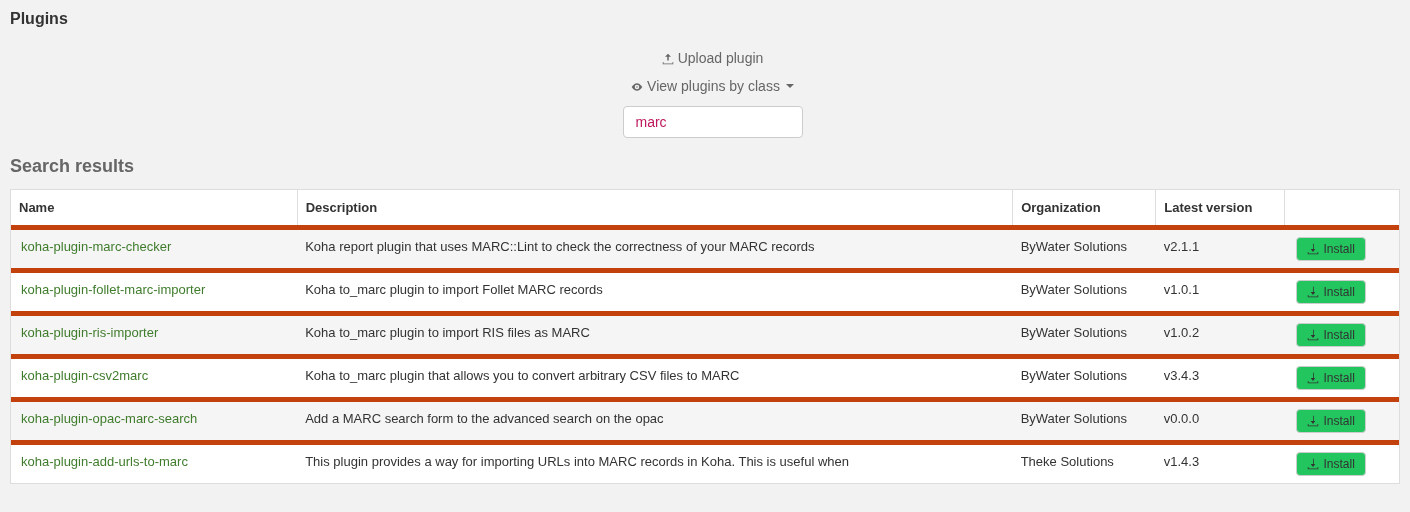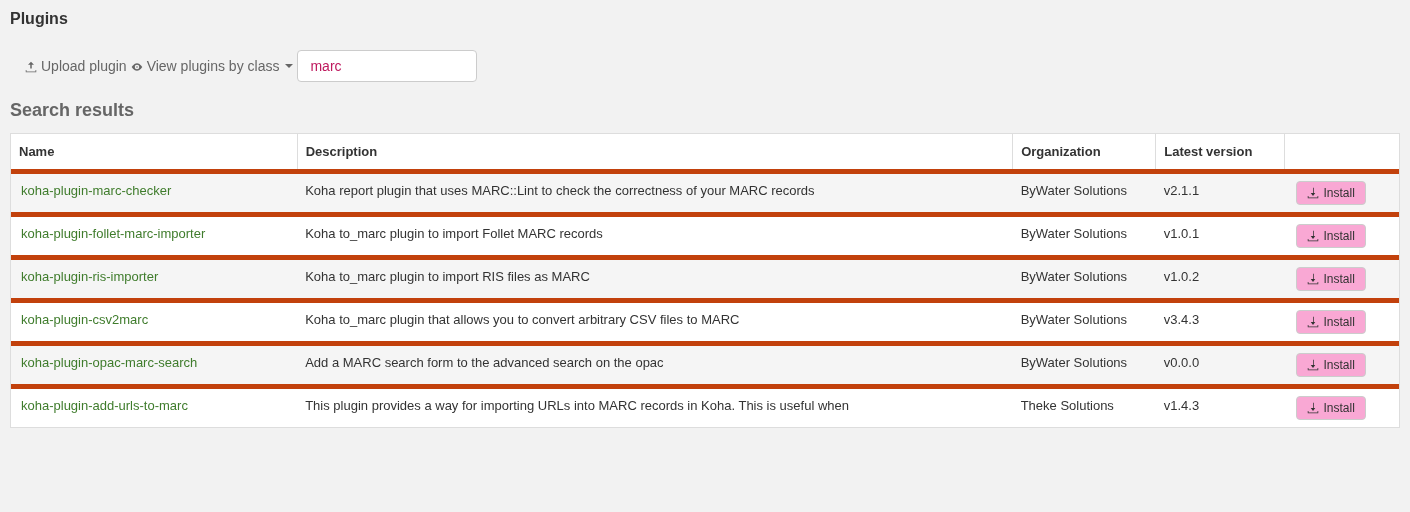--- a/index.html
+++ b/index.html
@@ -24,23 +24,24 @@
     }
     h2 {
       font-size: 18px;
       font-weight: bold;
       color: #666;
       margin-bottom: 12px;
     }
     .toolbar {
       display: flex;
       align-items: center;
-      gap: 4px;
+      gap: 12px;
       margin-bottom: 18px;
       padding-left: 15px;
+      flex-direction: column;
     }
     .toolbar-link {
       color: #666;
       text-decoration: none;
       font-size: 14px;
       cursor: pointer;
       display: inline-flex;
       align-items: center;
       gap: 4px;
     }
@@ -103,21 +104,21 @@
     .plugin-link {
       color: #3f7c2c;
       text-decoration: none;
       cursor: pointer;
     }
     .btn-install {
       display: inline-flex;
       align-items: center;
       gap: 4px;
       padding: 4px 10px;
-      background: #f9a8d4;
+      background: #22c55e;
       border: 1px solid #ccc;
       border-radius: 4px;
       font-size: 12px;
       color: #333;
       cursor: pointer;
     }
     .icon {
       display: inline-block;
       width: 12px;
       height: 12px;

